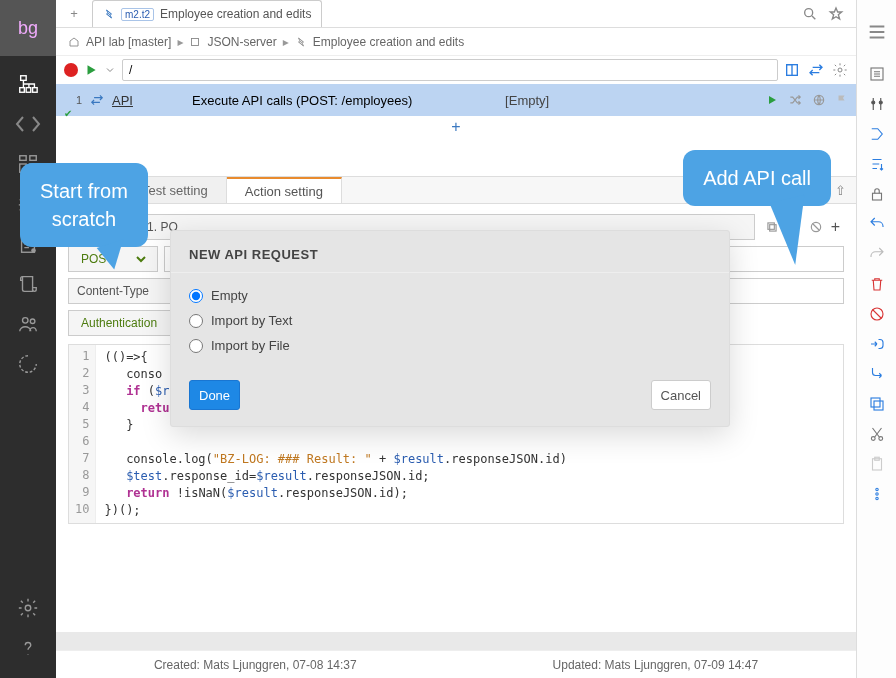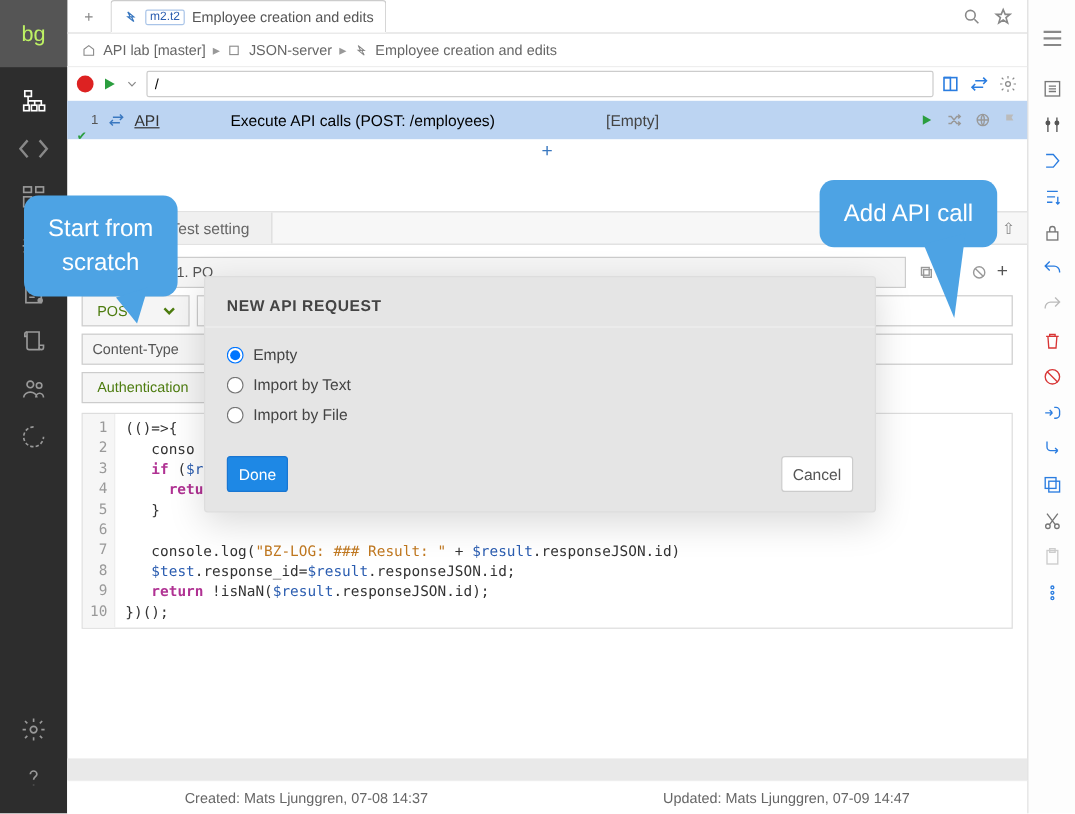--- a/index.html
+++ b/index.html
@@ -1,20 +1,20 @@
 <!DOCTYPE html>
 <html><head>
 <meta charset="utf-8">
 <style>
 * { box-sizing: border-box; margin: 0; padding: 0; }
 body { font-family: -apple-system, "Helvetica Neue", Arial, sans-serif; font-size: 13px; color: #333; background: #fff; width: 896px; height: 678px; overflow: hidden; position: relative; }
 
 
 .left-rail { position: absolute; left: 0; top: 0; width: 56px; height: 678px; background: #2d2d2d; display: flex; flex-direction: column; align-items: center; }
-.left-rail .logo { width: 56px; height: 56px; background: #555; display: flex; align-items: center; justify-content: center; color: #bef264; font-size: 18px; font-weight: 300; }
+.left-rail .logo { width: 56px; height: 56px; background: #555; display: flex; align-items: center; justify-content: center; color: #f0abfc; font-size: 18px; font-weight: 300; }
 .left-rail .rail-icon { width: 56px; height: 40px; display: flex; align-items: center; justify-content: center; color: #999; cursor: pointer; }
 .left-rail .rail-icon.active { color: #fff; }
 .left-rail .rail-icon svg { width: 22px; height: 22px; stroke: currentColor; fill: none; stroke-width: 1.5; }
 .left-rail .navpair { width: 56px; height: 40px; display:flex; justify-content:center; align-items:center; gap:2px; color:#888;}
 .left-rail .navpair svg { width:14px; height:20px; stroke:currentColor; fill:none; stroke-width:2;}
 .left-rail .spacer { flex:1; }
 
 
 .right-rail { position: absolute; right:0; top:0; width:40px; height:678px; border-left:1px solid #ddd; background:#fdfdfd; display:flex; flex-direction:column; align-items:center; padding-top:8px; gap:6px;}
 .right-rail .hamburger { width:40px; height:48px; display:flex; align-items:center; justify-content:center; color:#555;}
@@ -402,20 +402,21 @@
         </span>
     </div>
   </div>
 
   <div class="addplus">+</div>
   <div class="panelgap"></div>
 
   <div class="subtabs">
     <div class="st">nsole</div>
     <div class="st">Test setting</div>
+    <div class="st active">Action setting</div>
     <div class="expand">⇧</div>
   </div>
 
   <div class="apipanel">
     <div class="row">
       <div class="cell listlbl">List</div>
       <div class="cell listsel">⇕ <span style="margin-left:4px">1. PO</span></div>
       <div class="icons">
         <span>
             <svg width="14" height="14" viewBox="0 0 24 24" stroke="#999" fill="none" stroke-width="2">

